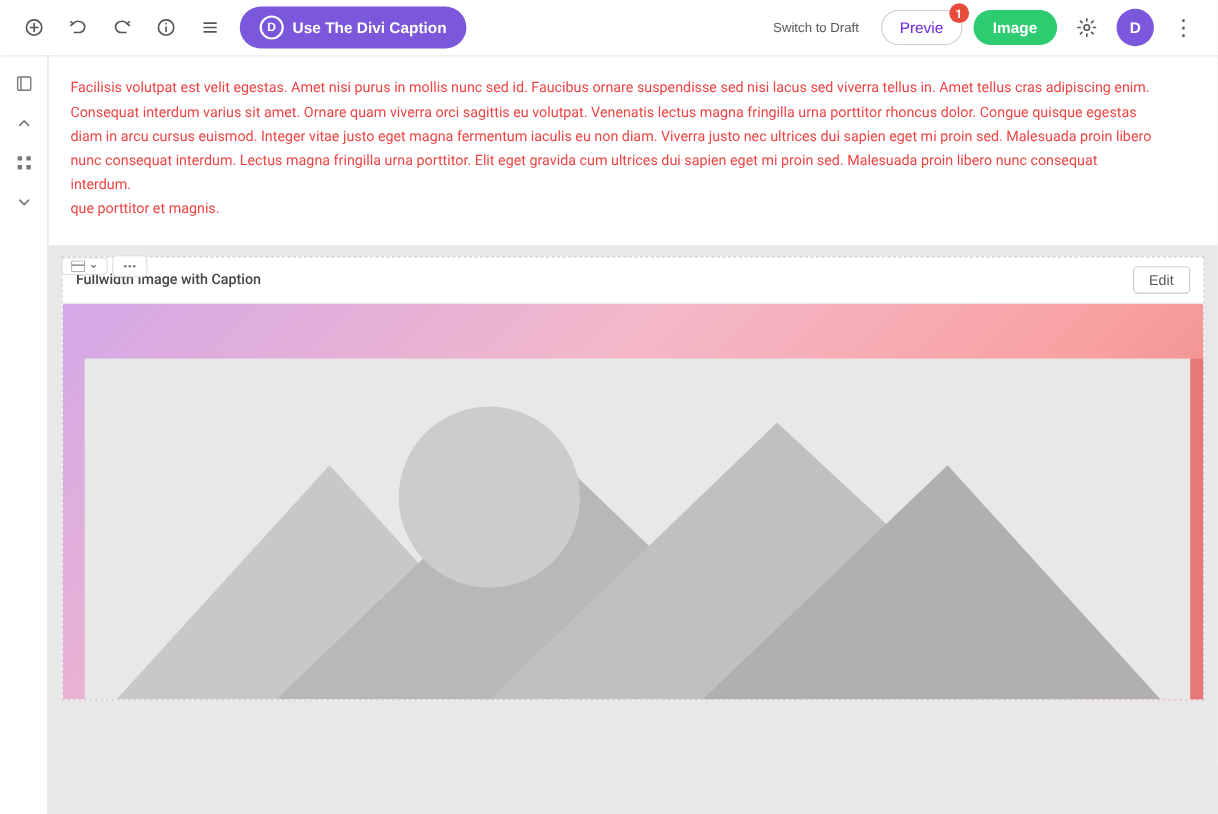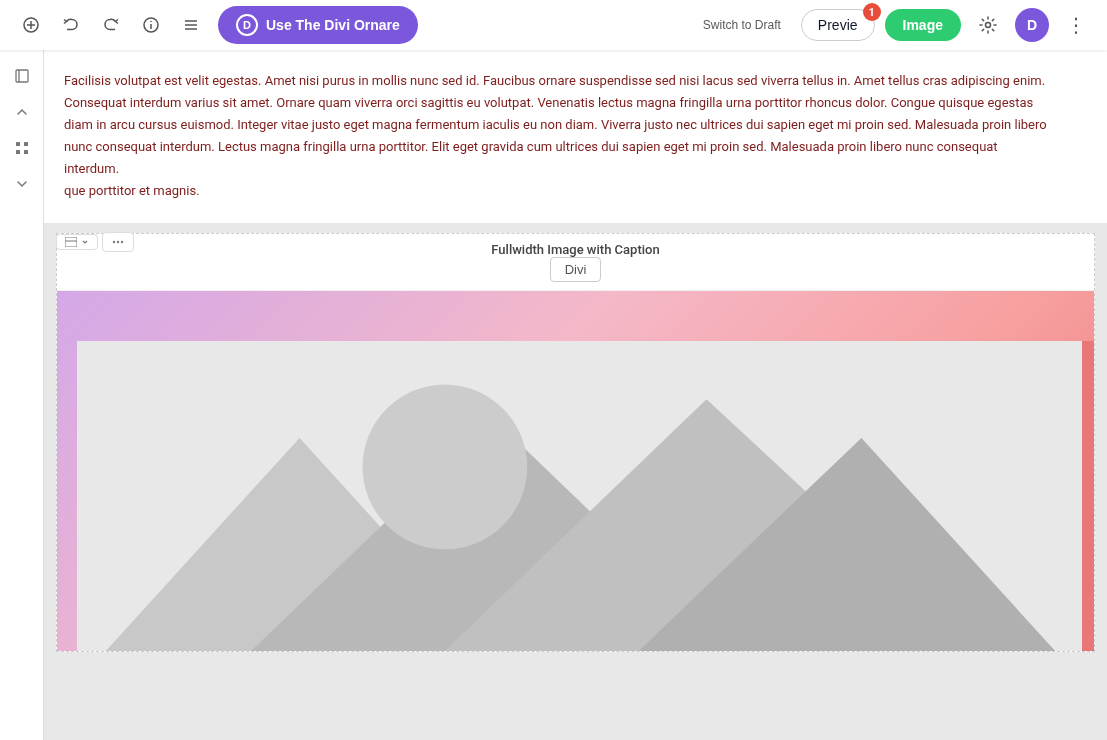--- a/index.html
+++ b/index.html
@@ -98,21 +98,21 @@
       align-items: center;
     }
 
     .preview-btn {
       background: none;
       border: 1px solid #ccc;
       border-radius: 20px;
       padding: 7px 16px;
       font-size: 14px;
       cursor: pointer;
-      color: #0f172a;
+      color: #6d28d9;
     }
 
     .notification-badge {
       position: absolute;
       top: -6px;
       right: -6px;
       background: #e74c3c;
       color: white;
       border-radius: 50%;
       width: 18px;
@@ -205,30 +205,29 @@
       overflow-y: auto;
       background: #e8e8e8;
     }
 
     .text-block {
       background: #fff;
       margin: 0;
       padding: 20px 60px 20px 20px;
       font-size: 13px;
       line-height: 1.7;
-      color: #7f1d1d;
+      color: #ef4444;
     }
 
     .module-header {
       display: flex;
       align-items: center;
       justify-content: space-between;
       padding: 8px 12px;
       border-bottom: 1px solid #f0f0f0;
-      flex-direction: column;
     }
 
     .module-ctrl-btn {
       background: #fff;
       border: 1px solid #ddd;
       border-radius: 4px;
       padding: 2px 8px;
       font-size: 11px;
       cursor: pointer;
       display: flex;
@@ -335,21 +334,21 @@
       <svg width="16" height="16" viewBox="0 0 16 16" fill="none">
         <line x1="2" y1="4" x2="14" y2="4" stroke="#555" stroke-width="1.5"></line>
         <line x1="2" y1="8" x2="14" y2="8" stroke="#555" stroke-width="1.5"></line>
         <line x1="2" y1="12" x2="14" y2="12" stroke="#555" stroke-width="1.5"></line>
       </svg>
     </button>
     <button class="divi-builder-btn">
       <div class="divi-logo-circle">
         <span>D</span>
       </div>
-      <span>Use The Divi Ornare</span>
+      <span>Use The Divi Caption</span>
     </button>
   </div>
 
   <div class="toolbar-right">
     <button class="switch-to-draft">Switch to Draft</button>
     <div class="preview-btn-wrap">
       <button class="preview-btn">Previe</button>
       <div class="notification-badge">1</div>
     </div>
     <button class="update-btn">Image</button>
@@ -424,21 +423,21 @@
             <circle cx="3" cy="7" r="1.2" fill="#777"></circle>
             <circle cx="7" cy="7" r="1.2" fill="#777"></circle>
             <circle cx="11" cy="7" r="1.2" fill="#777"></circle>
           </svg>
         </button>
       </div>
 
       <div style="border: 1.5px dashed #ccc; background:#fff;">
         <div class="module-header">
           <span class="module-label">Fullwidth Image with Caption</span>
-          <button class="edit-btn">Divi</button>
+          <button class="edit-btn">Edit</button>
         </div>
 
         <div class="fullwidth-image-placeholder">
 
           <div class="gradient-bg"></div>
 
           <div class="image-placeholder-inner">
             <svg class="placeholder-svg" viewBox="0 0 980 320" xmlns="http://www.w3.org/2000/svg">
 
               <polygon points="0,320 200,100 400,320" fill="#c8c8c8"></polygon>

